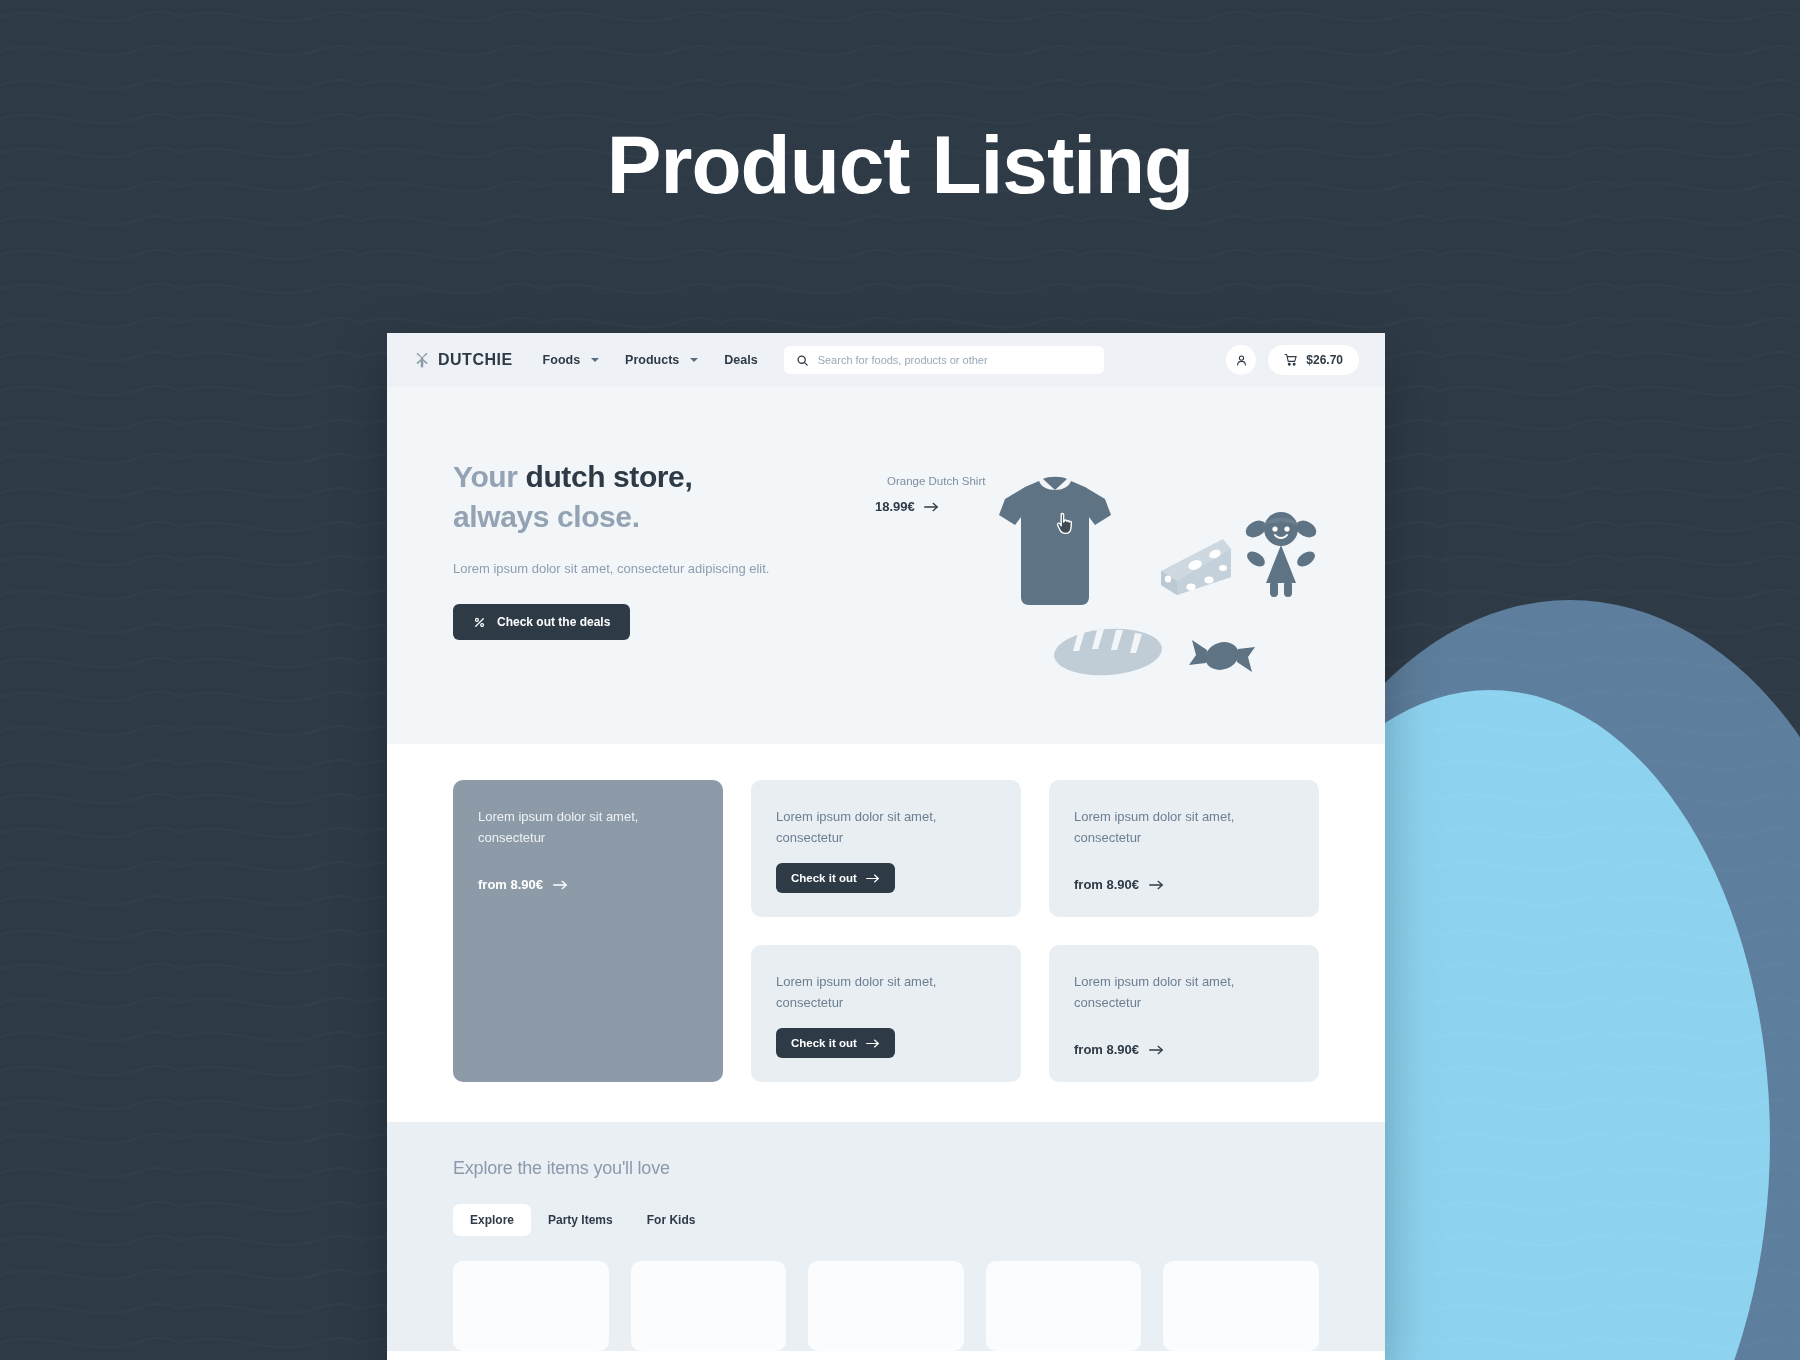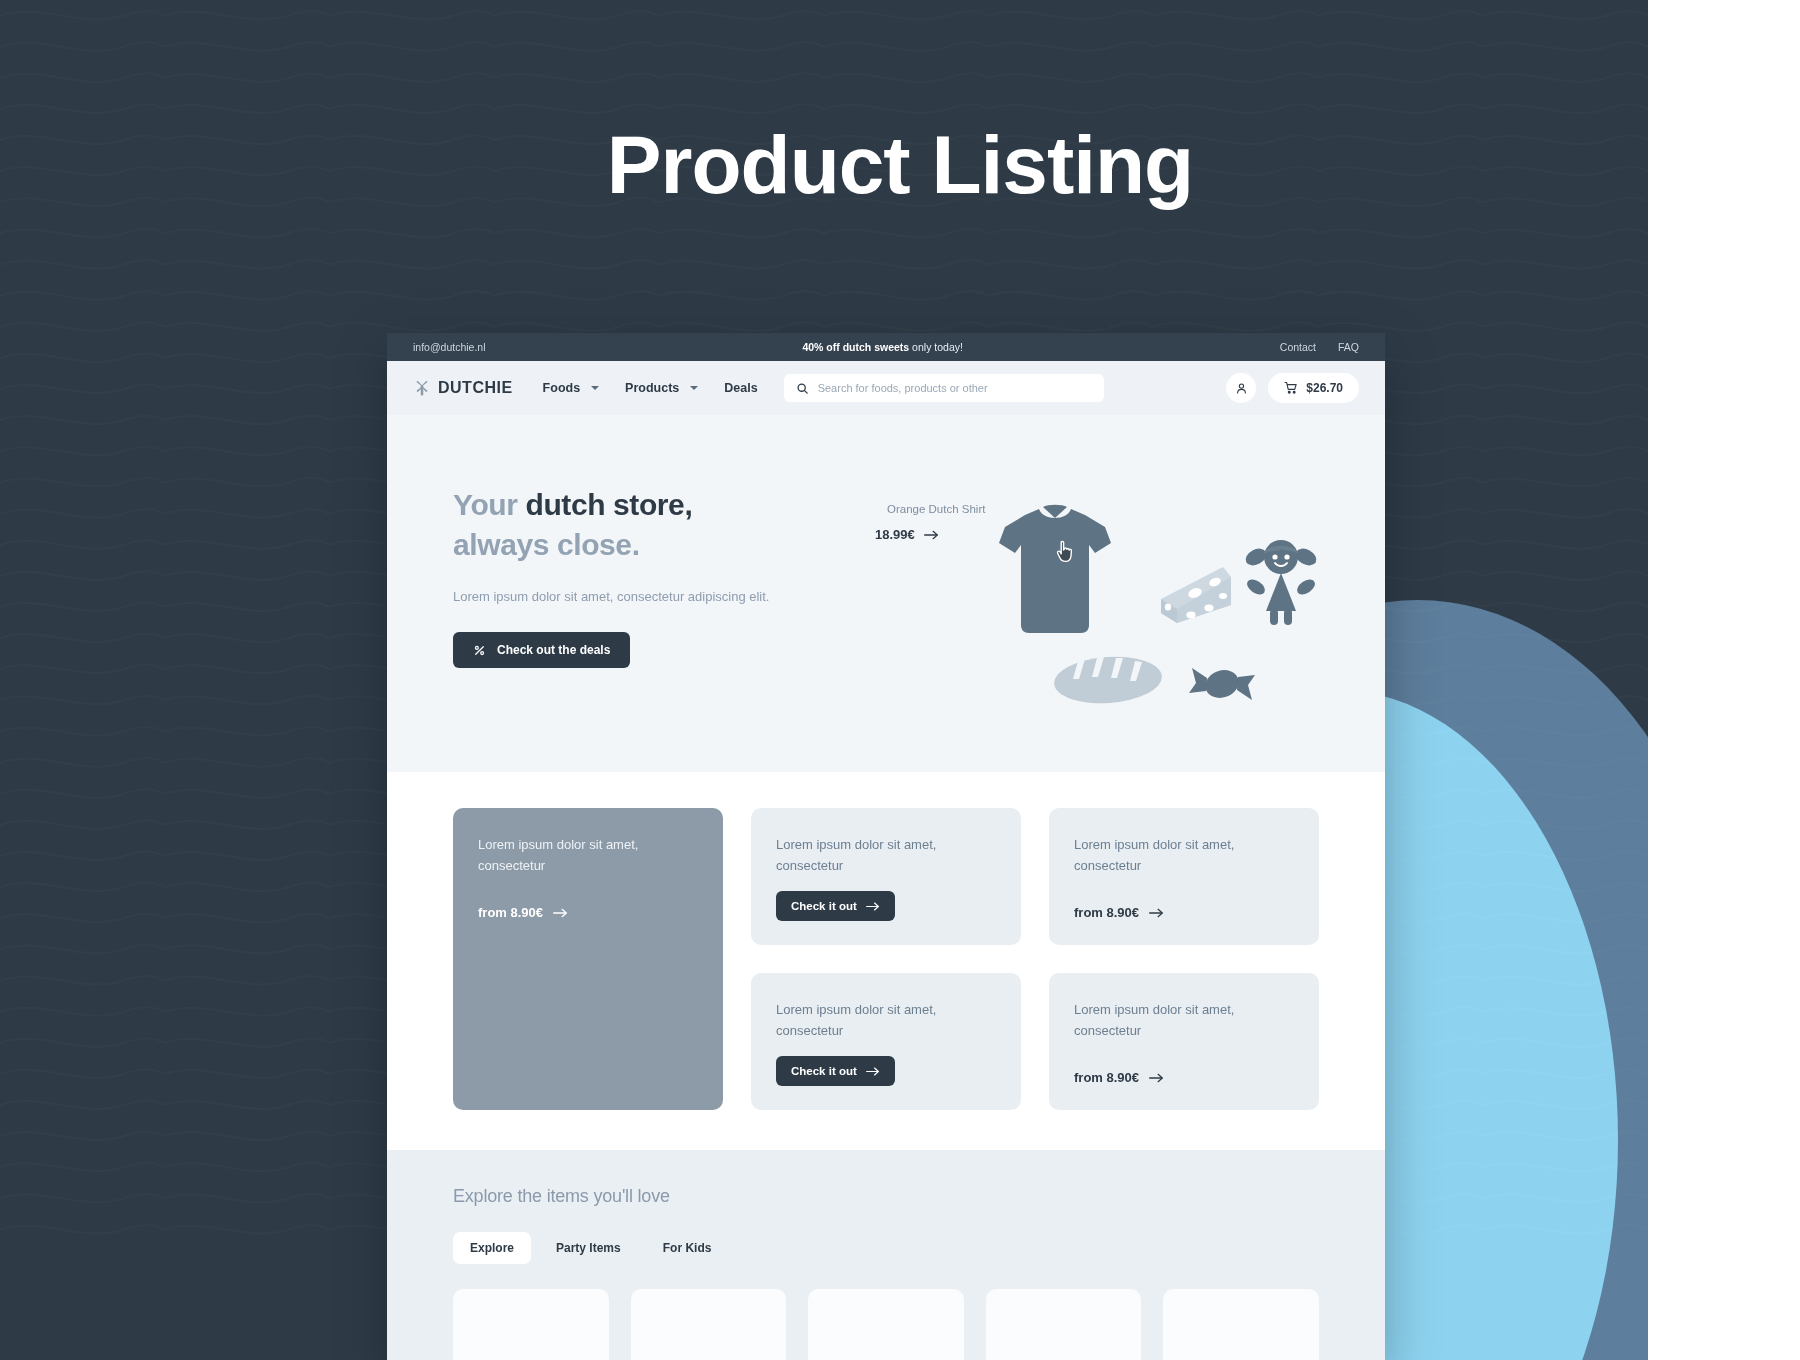--- a/index.html
+++ b/index.html
@@ -7,21 +7,21 @@
 
   html, body {
     width: 1800px;
     height: 1360px;
     overflow: hidden;
     font-family: "Liberation Sans", sans-serif;
   }
 
   #stage {
     position: relative;
-    width: 1648px;
+    width: 1800px;
     height: 1360px;
     background: #2e3b47;
     overflow: hidden;
   }
 
   
   .waves {
     position: absolute;
     inset: 0;
     pointer-events: none;
@@ -317,21 +317,20 @@
   .explore h2 {
     font-size: 18px;
     font-weight: normal;
     color: #8a9aab;
     letter-spacing: -0.2px;
   }
   .tabs {
     margin-top: 25px;
     display: flex;
     align-items: center;
-    gap: 8px;
   }
   .tab {
     font-size: 12px;
     font-weight: bold;
     color: #2e3b47;
     padding: 9px 17px;
     border-radius: 7px;
     cursor: pointer;
     background: transparent;
     border: none;
@@ -364,30 +363,20 @@
         <path d="M0,17 C45,2 90,32 135,17 C158,9 170,12 180,17" fill="none" stroke="#ffffff" stroke-opacity="0.045" stroke-width="2"></path>
       </pattern>
     </defs>
     <rect x="0" y="0" width="1800" height="1360" fill="url(#wavePat)"></rect>
   </svg>
 
   <div class="page-title">Product Listing</div>
 
   <div class="site">
 
-    <div class="topbar">
-      <div class="tb-left">info@dutchie.nl</div>
-      <div class="tb-center">
-        <b>40% off dutch sweets</b><span> only today!</span>
-      </div>
-      <div class="tb-right">
-        <span>Contact</span>
-        <span>FAQ</span>
-      </div>
-    </div>
 
     <div class="navbar">
 
       <div class="brand">
         <svg width="18" height="18" viewBox="0 0 24 24">
           <g fill="#8d9ba8">
             <rect x="10.3" y="10" width="3.4" height="12" rx="1.2"></rect>
             <path d="M11.4 9.4 L4.6 4.1 L6.1 2.2 L12 8.2 Z"></path>
             <path d="M12.6 9.4 L19.4 4.1 L17.9 2.2 L12 8.2 Z"></path>
             <path d="M11.2 10.4 L4.6 15.6 L6.1 17.5 L12 11.5 Z"></path>

